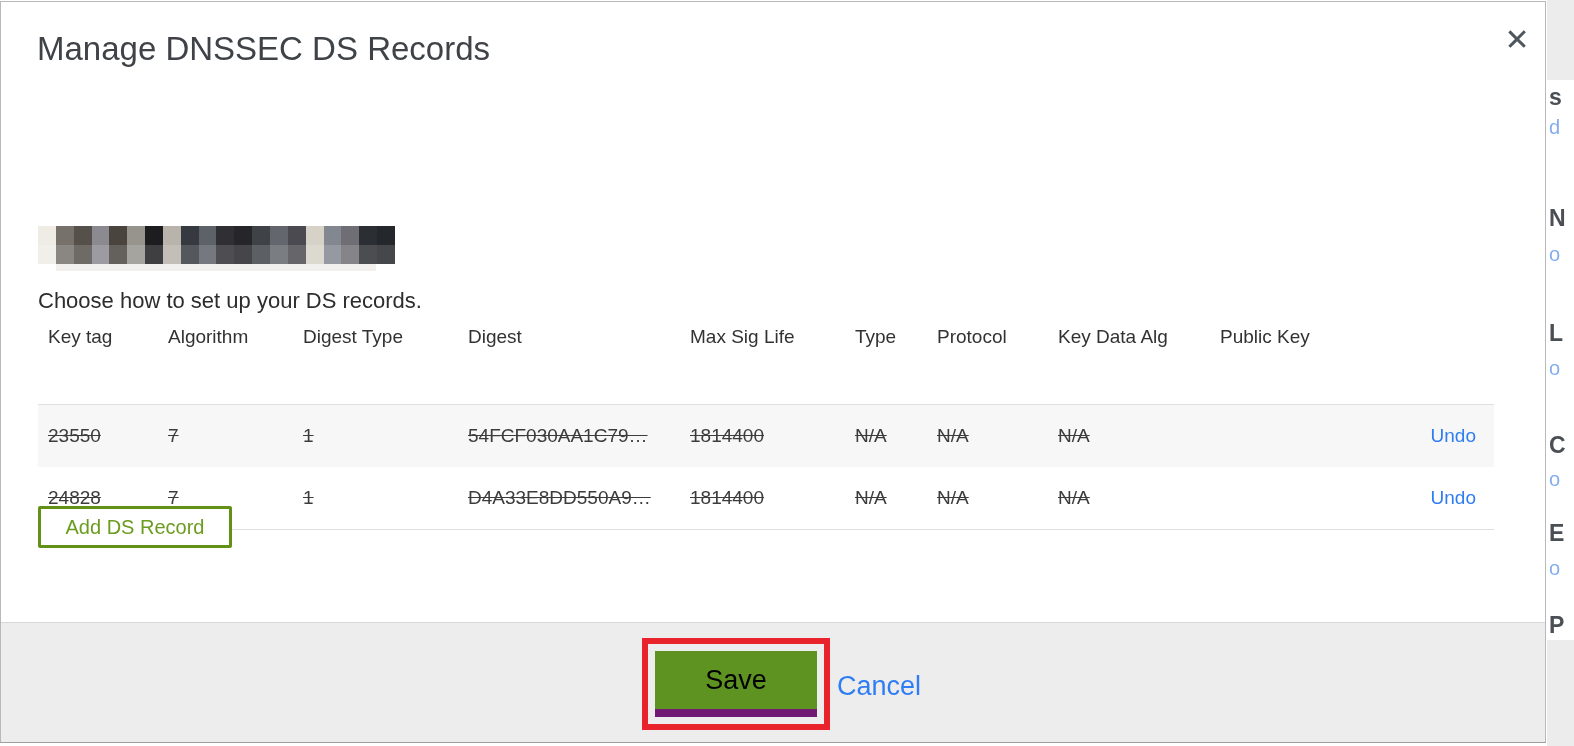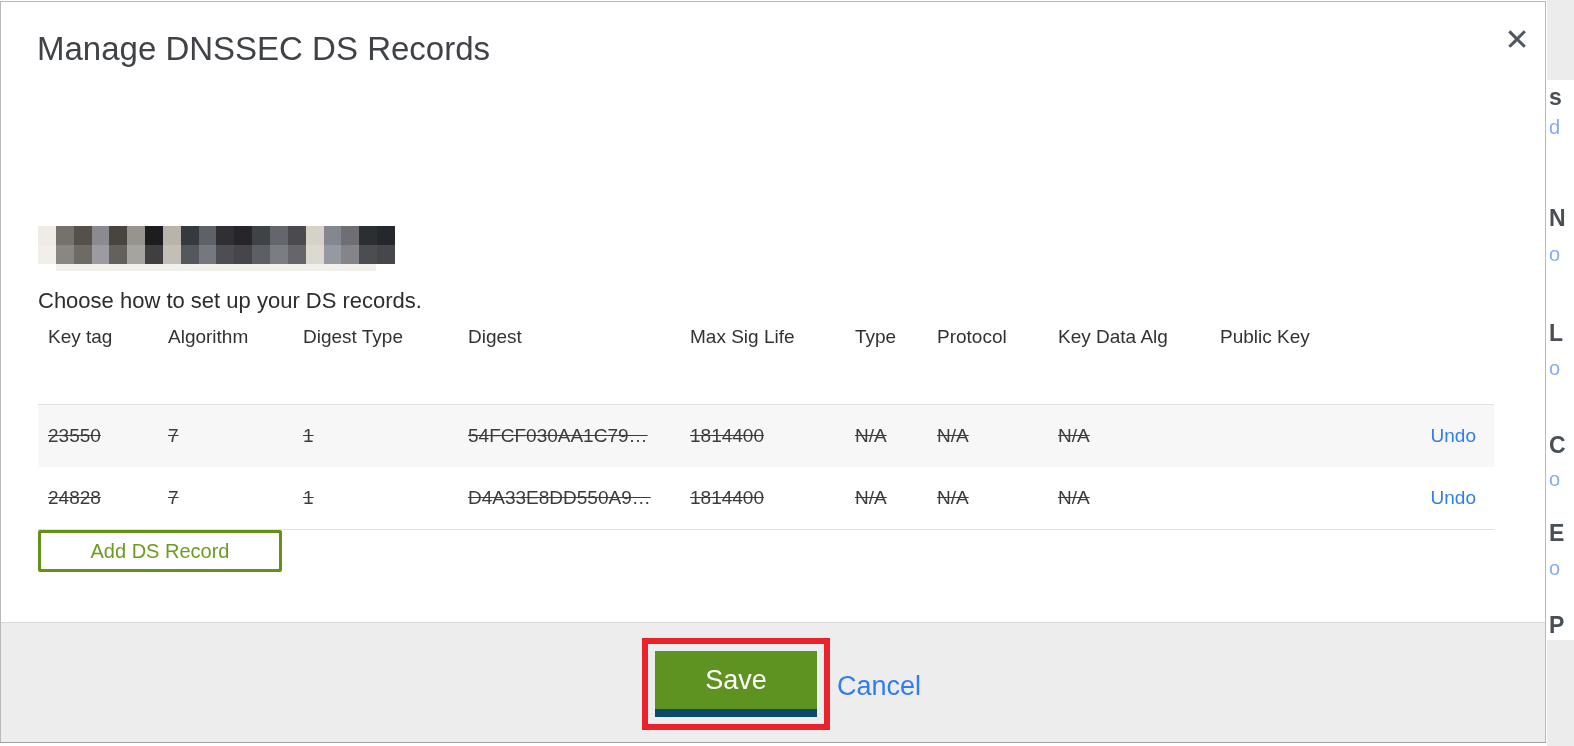--- a/index.html
+++ b/index.html
@@ -44,38 +44,38 @@
   .th, .td { padding-left:10px; white-space:nowrap; overflow:hidden; }
   .tbody { border-top:1px solid #e0e0e0; border-bottom:1px solid #e0e0e0;margin-top:44px; }
   .tr { height:62px; color:#3c3c3c; background:#fff; }
   .tr.odd { background:#f7f7f7; }
   .strike { text-decoration:line-through; }
   .td.action { text-align:right; padding-right:18px; }
   .undo { color:#2f7df2; cursor:pointer; text-decoration:none; }
 
   
   .add-btn {
-    position:absolute; left:37px; top:528px; width:244px; height:42px;
+    position:absolute; left:37px; top:504px; width:194px; height:42px;
     background:#fff; border:3px solid #639117; border-radius:2px;
     color:#6a9c1f; font-size:20px; font-family:"Liberation Sans", sans-serif; cursor:pointer;
   }
 
   
   .footer {
     position:absolute; left:0; top:620px; width:1544px; height:120px;
     background:#ededed; border-top:1px solid #d8d8d8;
   }
   .red-box {
     position:absolute; left:641px; top:15px; border:6px solid #e8232b; background:#ededed;
     padding:7px;
   }
   .save {
     display:block; width:162px; height:66px;
-    background:#5f9321; border:none; border-bottom:8px solid #0c4a6e;
-    color:#ffffff; font-size:27px; font-family:"Liberation Sans", sans-serif; cursor:pointer;
+    background:#5f9321; border:none; border-bottom:8px solid #701a75;
+    color:#000000; font-size:27px; font-family:"Liberation Sans", sans-serif; cursor:pointer;
   }
   .cancel {
     position:absolute; left:836px; top:48px; font-size:27px; color:#2f7df2;
     text-decoration:none; cursor:pointer;
   }
 
   
   .edge {
     position:absolute; left:1547px; top:0; width:27px; height:746px;
     background:#fff; overflow:hidden;

